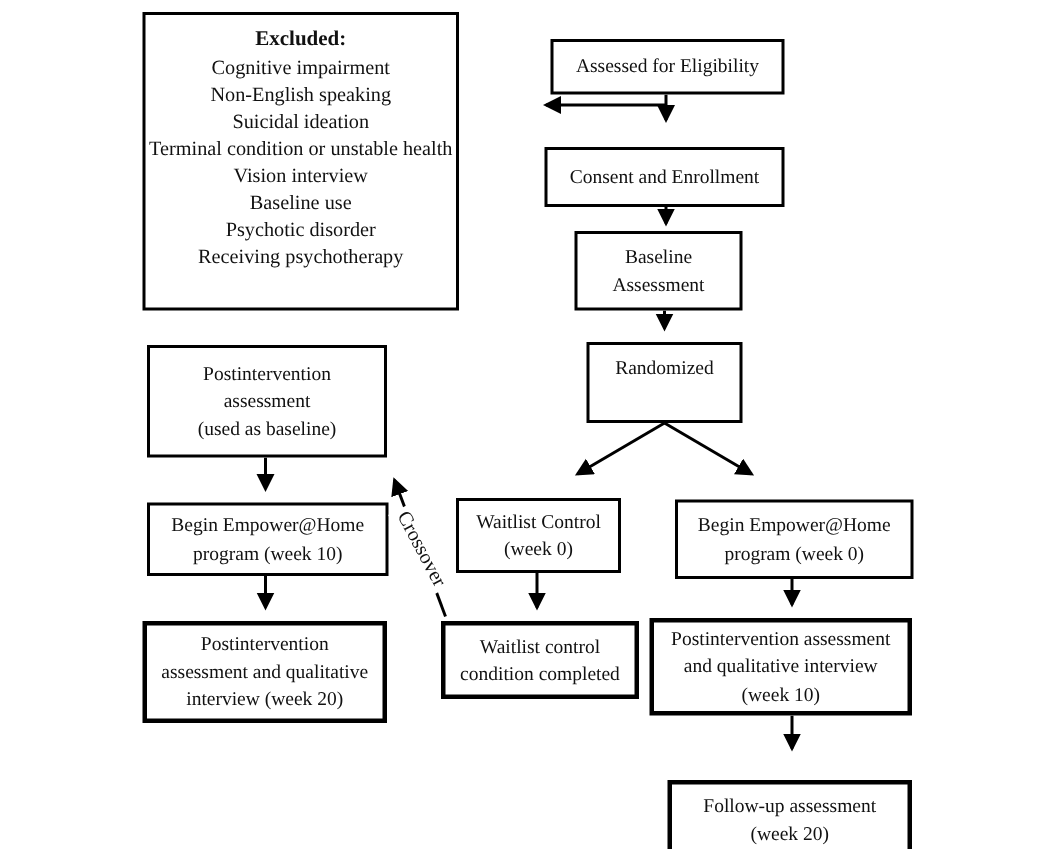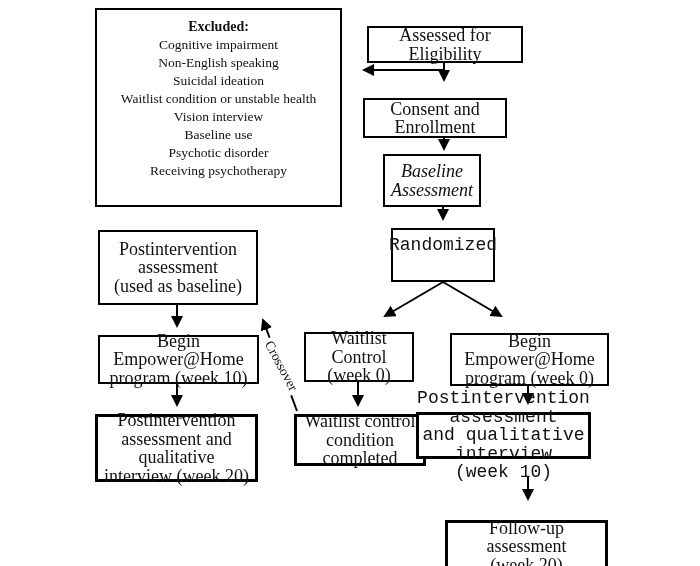--- a/index.html
+++ b/index.html
@@ -18,42 +18,42 @@
     border:2px solid #000;
     background:#ffffff;
     display:flex;
     align-items:center;
     justify-content:center;
     text-align:center;
   }
   .box.thick{border-width:3px;}
   .label{
     white-space:pre-line;
-    font-size:18px;
+    font-size:13px;
     line-height:18.5px;
     padding:0 4px;
   }
   
   .excluded{
     display:block;
     text-align:center;
     padding-top:7px;
   }
   .excluded-title{
     font-weight:bold;
     font-size:14px;
     line-height:19px;
   }
   .excluded-item{
     font-size:13.5px;
     line-height:18px;
   }
   
   .top-aligned{align-items:flex-start;}
-  .top-aligned .label{padding-top:6px;font-family:Liberation Mono, monospace;}
+  .top-aligned .label{padding-top:6px;}
   .crossover-label{
     position:absolute;
     left:281px;top:366px;
     transform:translate(-50%,-50%) rotate(62deg);
     background:#ffffff;
     font-size:13.5px;
     padding:1px 3px;
     white-space:nowrap;
   }
 </style>
@@ -77,41 +77,41 @@
       <path d="M443 282 L501 316" marker-end="url(#arw)"></path>
       <path d="M177 305 V326" marker-end="url(#arw)"></path>
       <path d="M177 384 V405" marker-end="url(#arw)"></path>
       <path d="M358 382 V405" marker-end="url(#arw)"></path>
       <path d="M528 386 V403" marker-end="url(#arw)"></path>
       <path d="M528 477 V499" marker-end="url(#arw)"></path>
       <path d="M297 411 L263 320" marker-end="url(#arw)"></path>
     </g>
   </svg>
 
-  <div class="box excluded" style="left:95px;top:8px;width:247px;height:199px;">
+  <div class="box excluded" style="left:95px;top:8px;width:211px;height:199px;">
     <div class="excluded-title">Excluded:</div>
     <div class="excluded-item">Cognitive impairment</div>
     <div class="excluded-item">Non-English speaking</div>
     <div class="excluded-item">Suicidal ideation</div>
-    <div class="excluded-item">Waitlist condition or unstable health</div>
+    <div class="excluded-item">Terminal condition or unstable health</div>
     <div class="excluded-item">Vision interview</div>
     <div class="excluded-item">Baseline use</div>
     <div class="excluded-item">Psychotic disorder</div>
     <div class="excluded-item">Receiving psychotherapy</div>
   </div>
 
   <div class="box" style="left:367px;top:26px;width:156px;height:37px;">
     <div class="label">Assessed for Eligibility</div>
   </div>
 
-  <div class="box" style="left:363px;top:98px;width:144px;height:40px;">
+  <div class="box" style="left:363px;top:98px;width:160px;height:40px;">
     <div class="label">Consent and Enrollment</div>
   </div>
 
-  <div class="box" style="left:383px;top:154px;width:98px;height:53px;font-style:italic;">
+  <div class="box" style="left:383px;top:154px;width:112px;height:53px;">
     <div class="label">Baseline
 Assessment</div>
   </div>
 
   <div class="box top-aligned" style="left:391px;top:228px;width:104px;height:54px;">
     <div class="label">Randomized</div>
   </div>
 
   <div class="box" style="left:98px;top:230px;width:160px;height:75px;">
     <div class="label">Postintervention
@@ -138,21 +138,21 @@
   <div class="box thick" style="left:294px;top:414px;width:132px;height:52px;">
     <div class="label">Waitlist control
 condition completed</div>
   </div>
 
   <div class="box" style="left:450px;top:333px;width:159px;height:53px;">
     <div class="label">Begin Empower@Home
 program (week 0)</div>
   </div>
 
-  <div class="box thick" style="left:416px;top:412px;width:175px;height:47px;font-family:Liberation Mono, monospace;">
+  <div class="box thick" style="left:433px;top:412px;width:175px;height:65px;">
     <div class="label">Postintervention assessment
 and qualitative interview
 (week 10)</div>
   </div>
 
   <div class="box thick" style="left:445px;top:508px;width:163px;height:53px;margin-top:12px;">
     <div class="label">Follow-up assessment
 (week 20)</div>
   </div>
 

